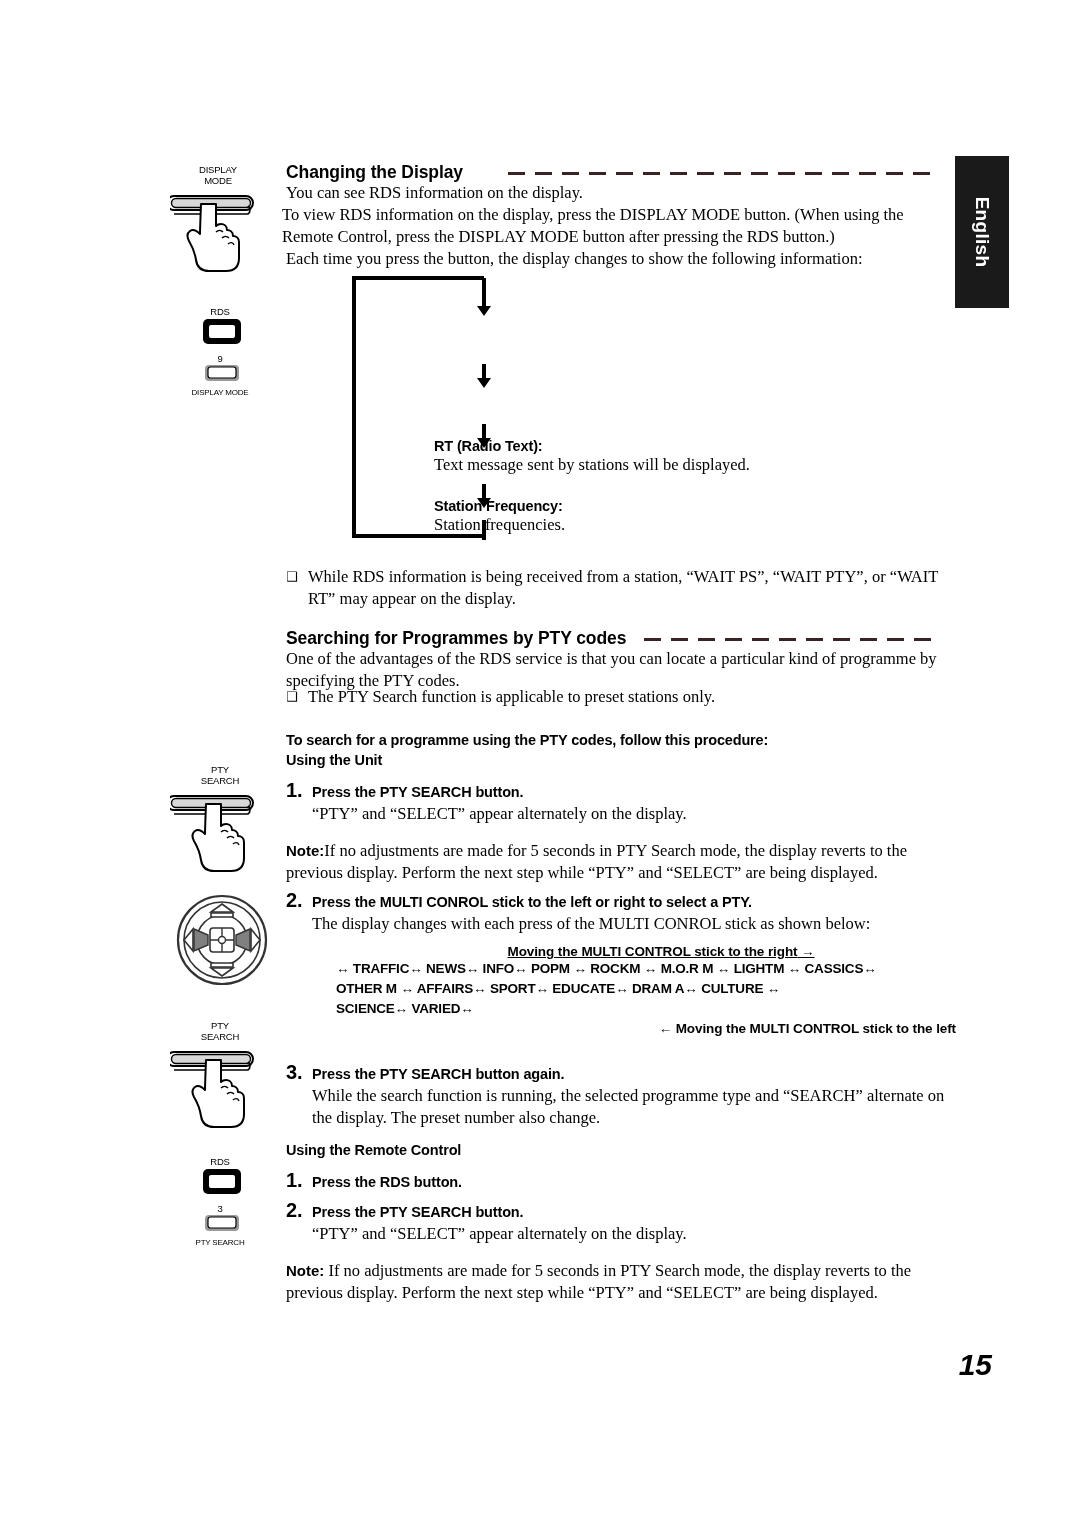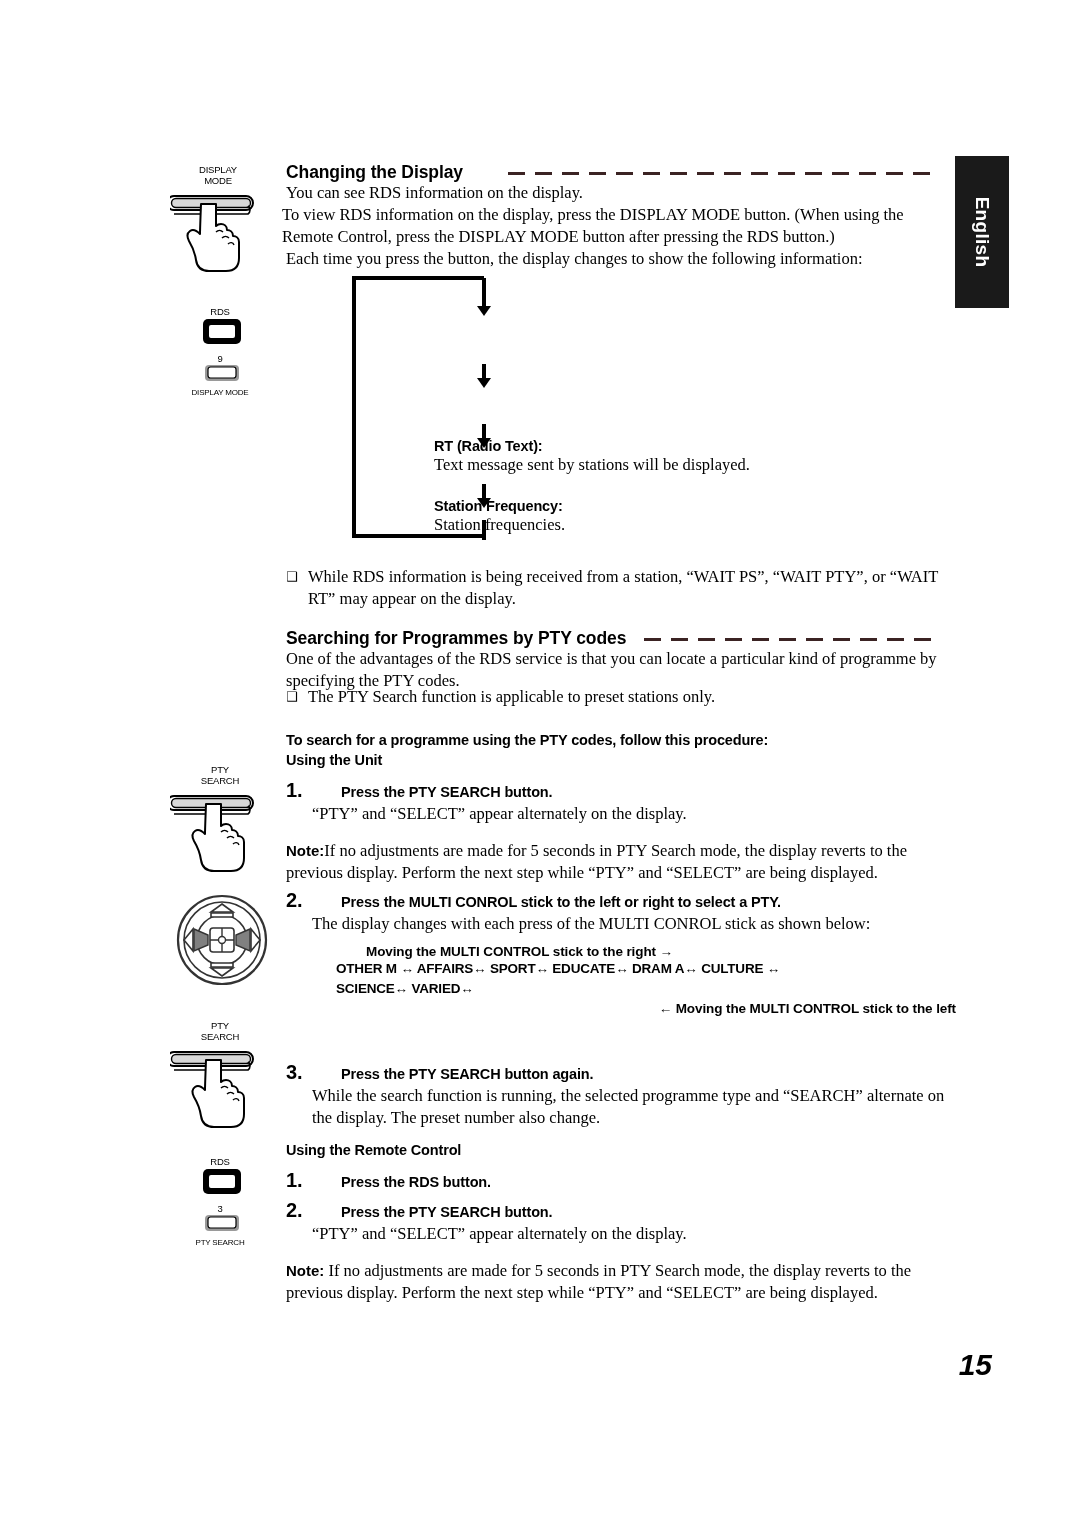--- a/index.html
+++ b/index.html
@@ -96,21 +96,20 @@
   }
   .step-title {
     position: absolute;
     left: 26px;
     top: 2px;
     font-family: "Liberation Sans", sans-serif;
     font-weight: bold;
     font-size: 14.5px;
     white-space: nowrap;
     letter-spacing: -0.15px;
-    margin-left: 29px;
   }
   .step-body {
     position: absolute;
     left: 26px;
     top: 21px;
     font-family: "Liberation Serif", serif;
     font-size: 16.5px;
     line-height: 22.2px;
   }
 
@@ -154,21 +153,21 @@
 
   
   .pty-wrap { position: absolute; left: 336px; top: 944px; width: 620px; }
   .pty-dir {
     font-family: "Liberation Sans", sans-serif;
     font-weight: bold;
     font-size: 13.5px;
     letter-spacing: -0.1px;
     white-space: nowrap;
   }
-  .pty-dir.right { padding-left: 30px; }
+  .pty-dir.right { text-align: center; padding-left: 30px; text-decoration: underline; }
   .pty-dir.left  { text-align: right; padding-left: 20px; margin-top: 2px; }
   .pty-line {
     font-family: "Liberation Sans", sans-serif;
     font-weight: bold;
     font-size: 13.5px;
     letter-spacing: -0.2px;
     line-height: 20px;
     white-space: nowrap;
   }
 
@@ -286,20 +285,21 @@
   <div class="step-num">2.</div>
   <div class="step-title">Press the MULTI CONROL stick to the left or right to select a PTY.</div>
   <div class="step-body" style="width:630px;">The display changes with each press of the MULTI CONROL stick as shown below:</div>
 </div>
 
 <div class="pty-wrap">
   <div class="pty-dir right">
     <span>Moving the MULTI CONTROL stick to the right</span>
     <span>→</span>
   </div>
+  <div class="pty-line">↔ TRAFFIC↔ NEWS↔ INFO↔ POPM ↔ ROCKM ↔ M.O.R M ↔ LIGHTM ↔ CASSICS↔</div>
   <div class="pty-line">OTHER M ↔  AFFAIRS↔  SPORT↔  EDUCATE↔  DRAM A↔  CULTURE ↔</div>
   <div class="pty-line">SCIENCE↔  VARIED↔</div>
   <div class="pty-dir left">
     <span>←</span>
     <span>Moving the MULTI CONTROL stick to the left</span>
   </div>
 </div>
 
 <div class="step" style="left:286px; top:1064px; width:660px;">
   <div class="step-num">3.</div>

